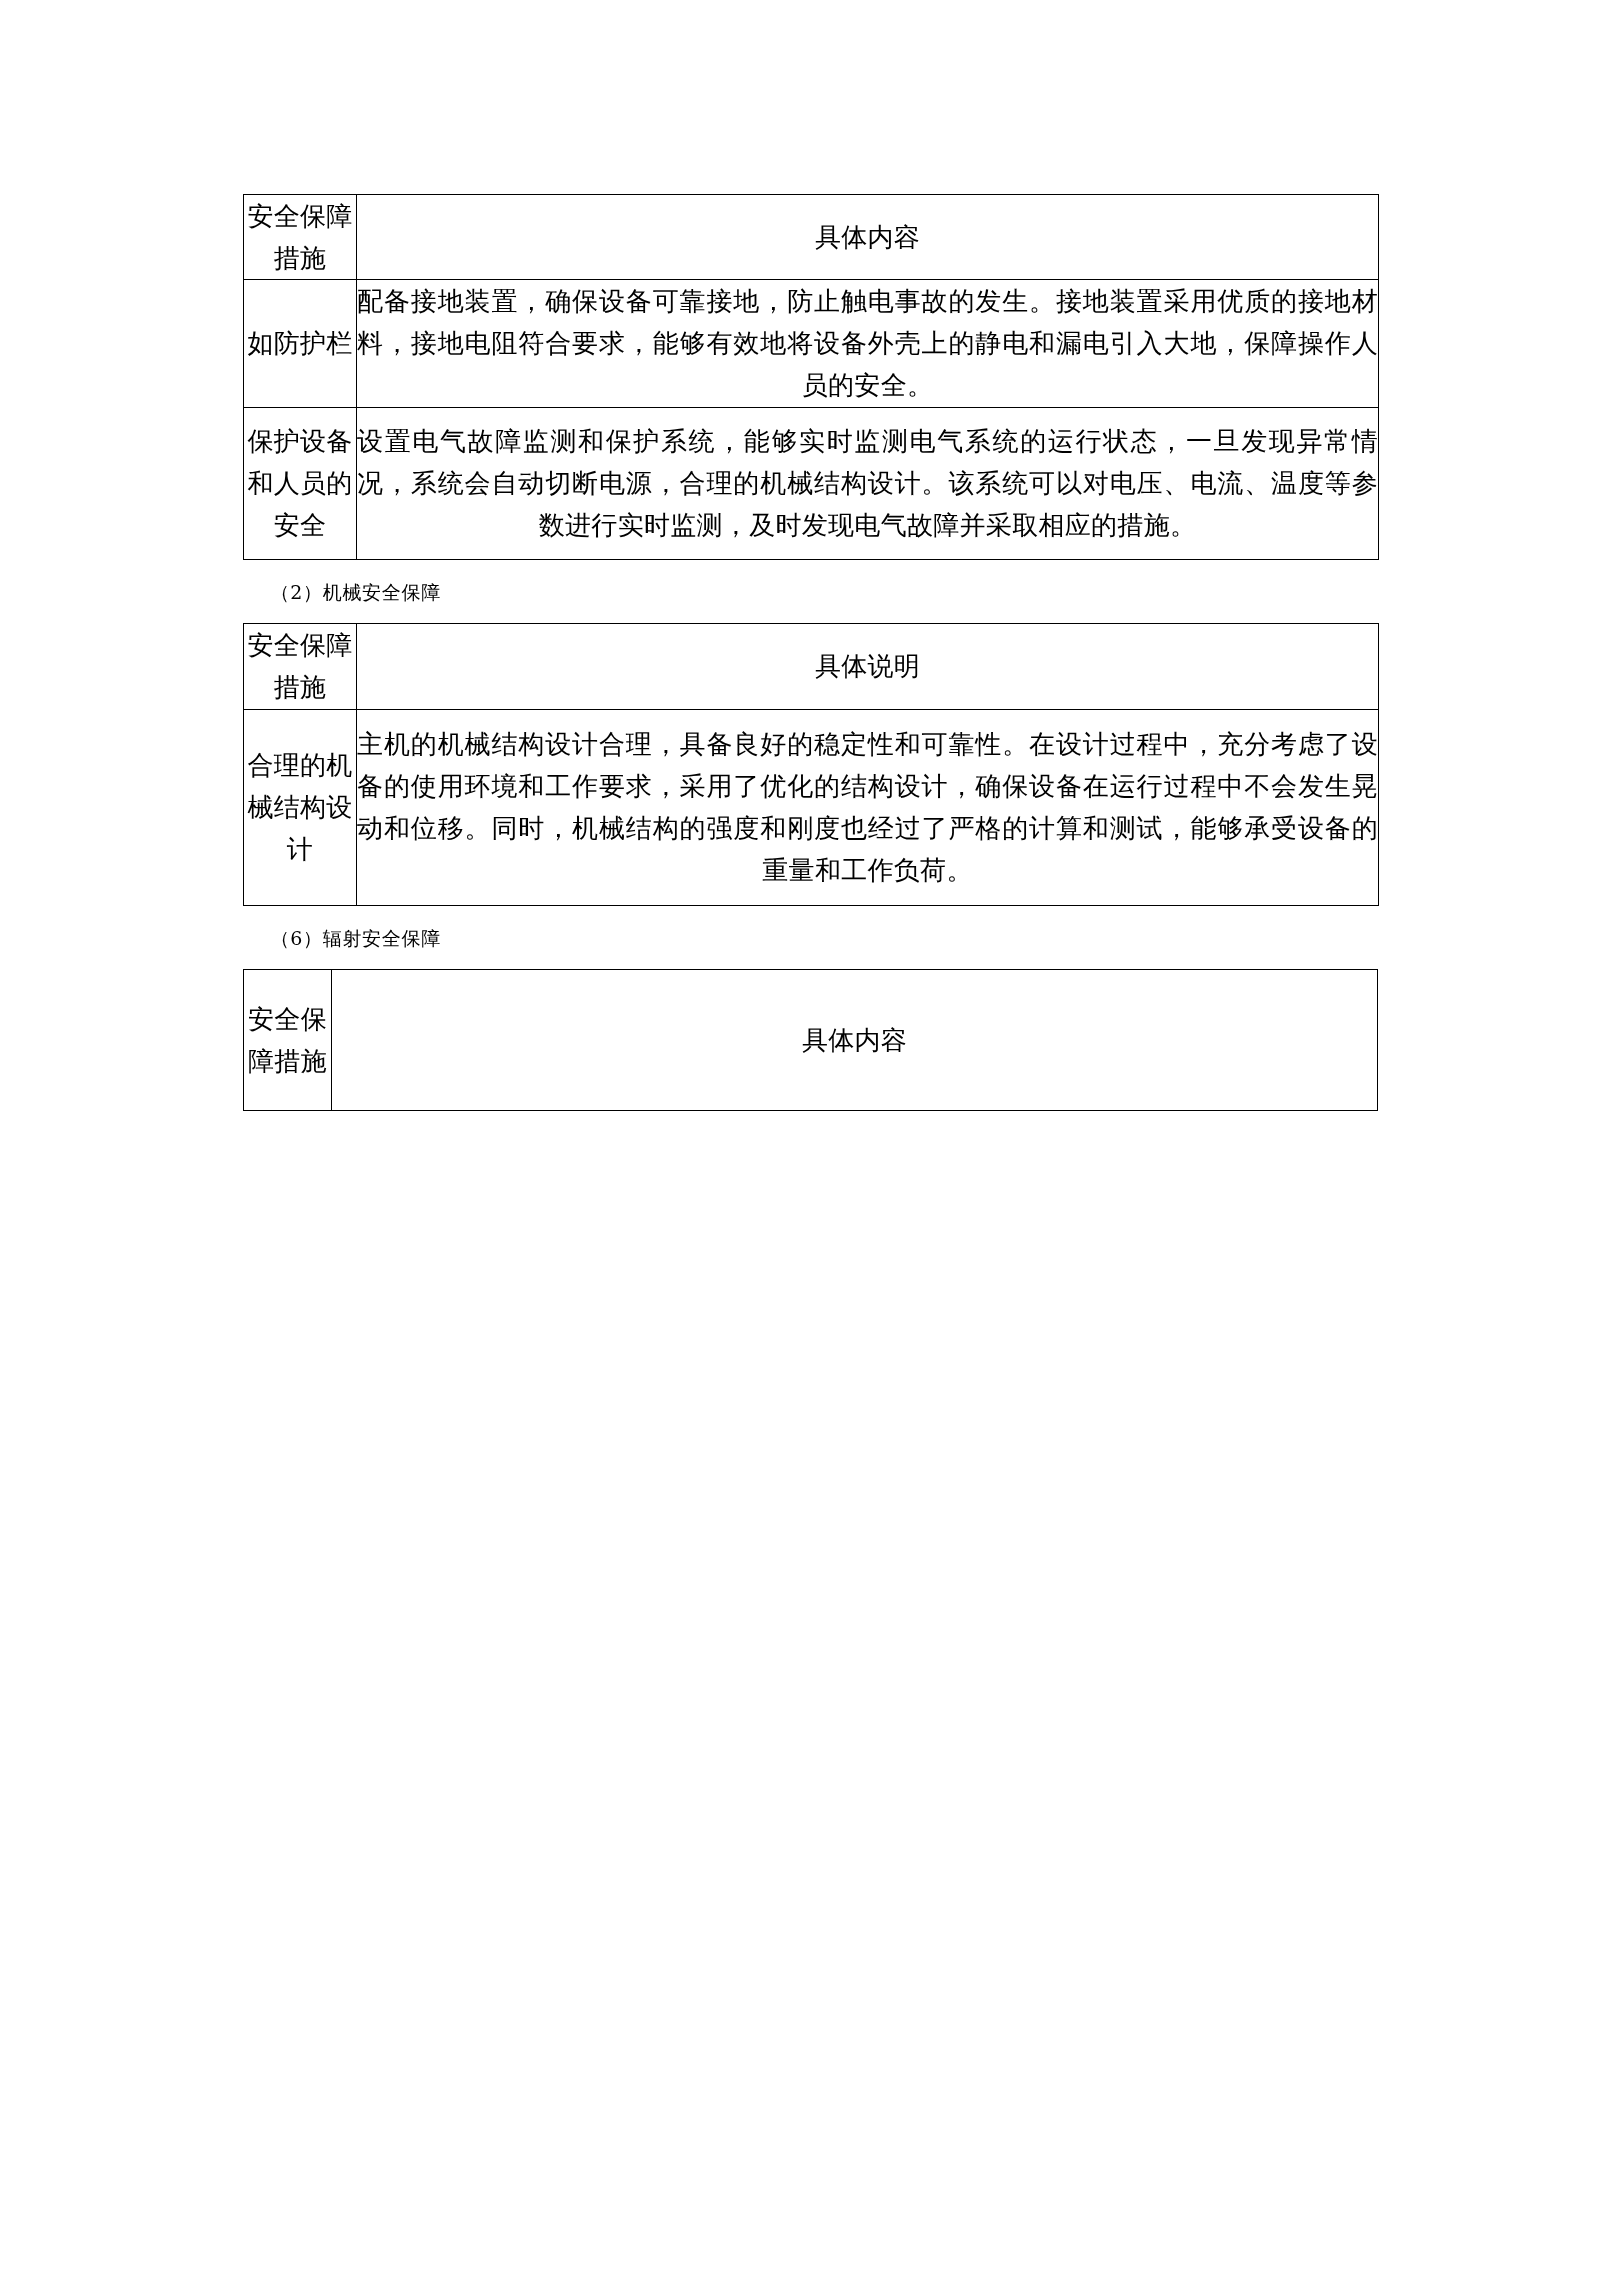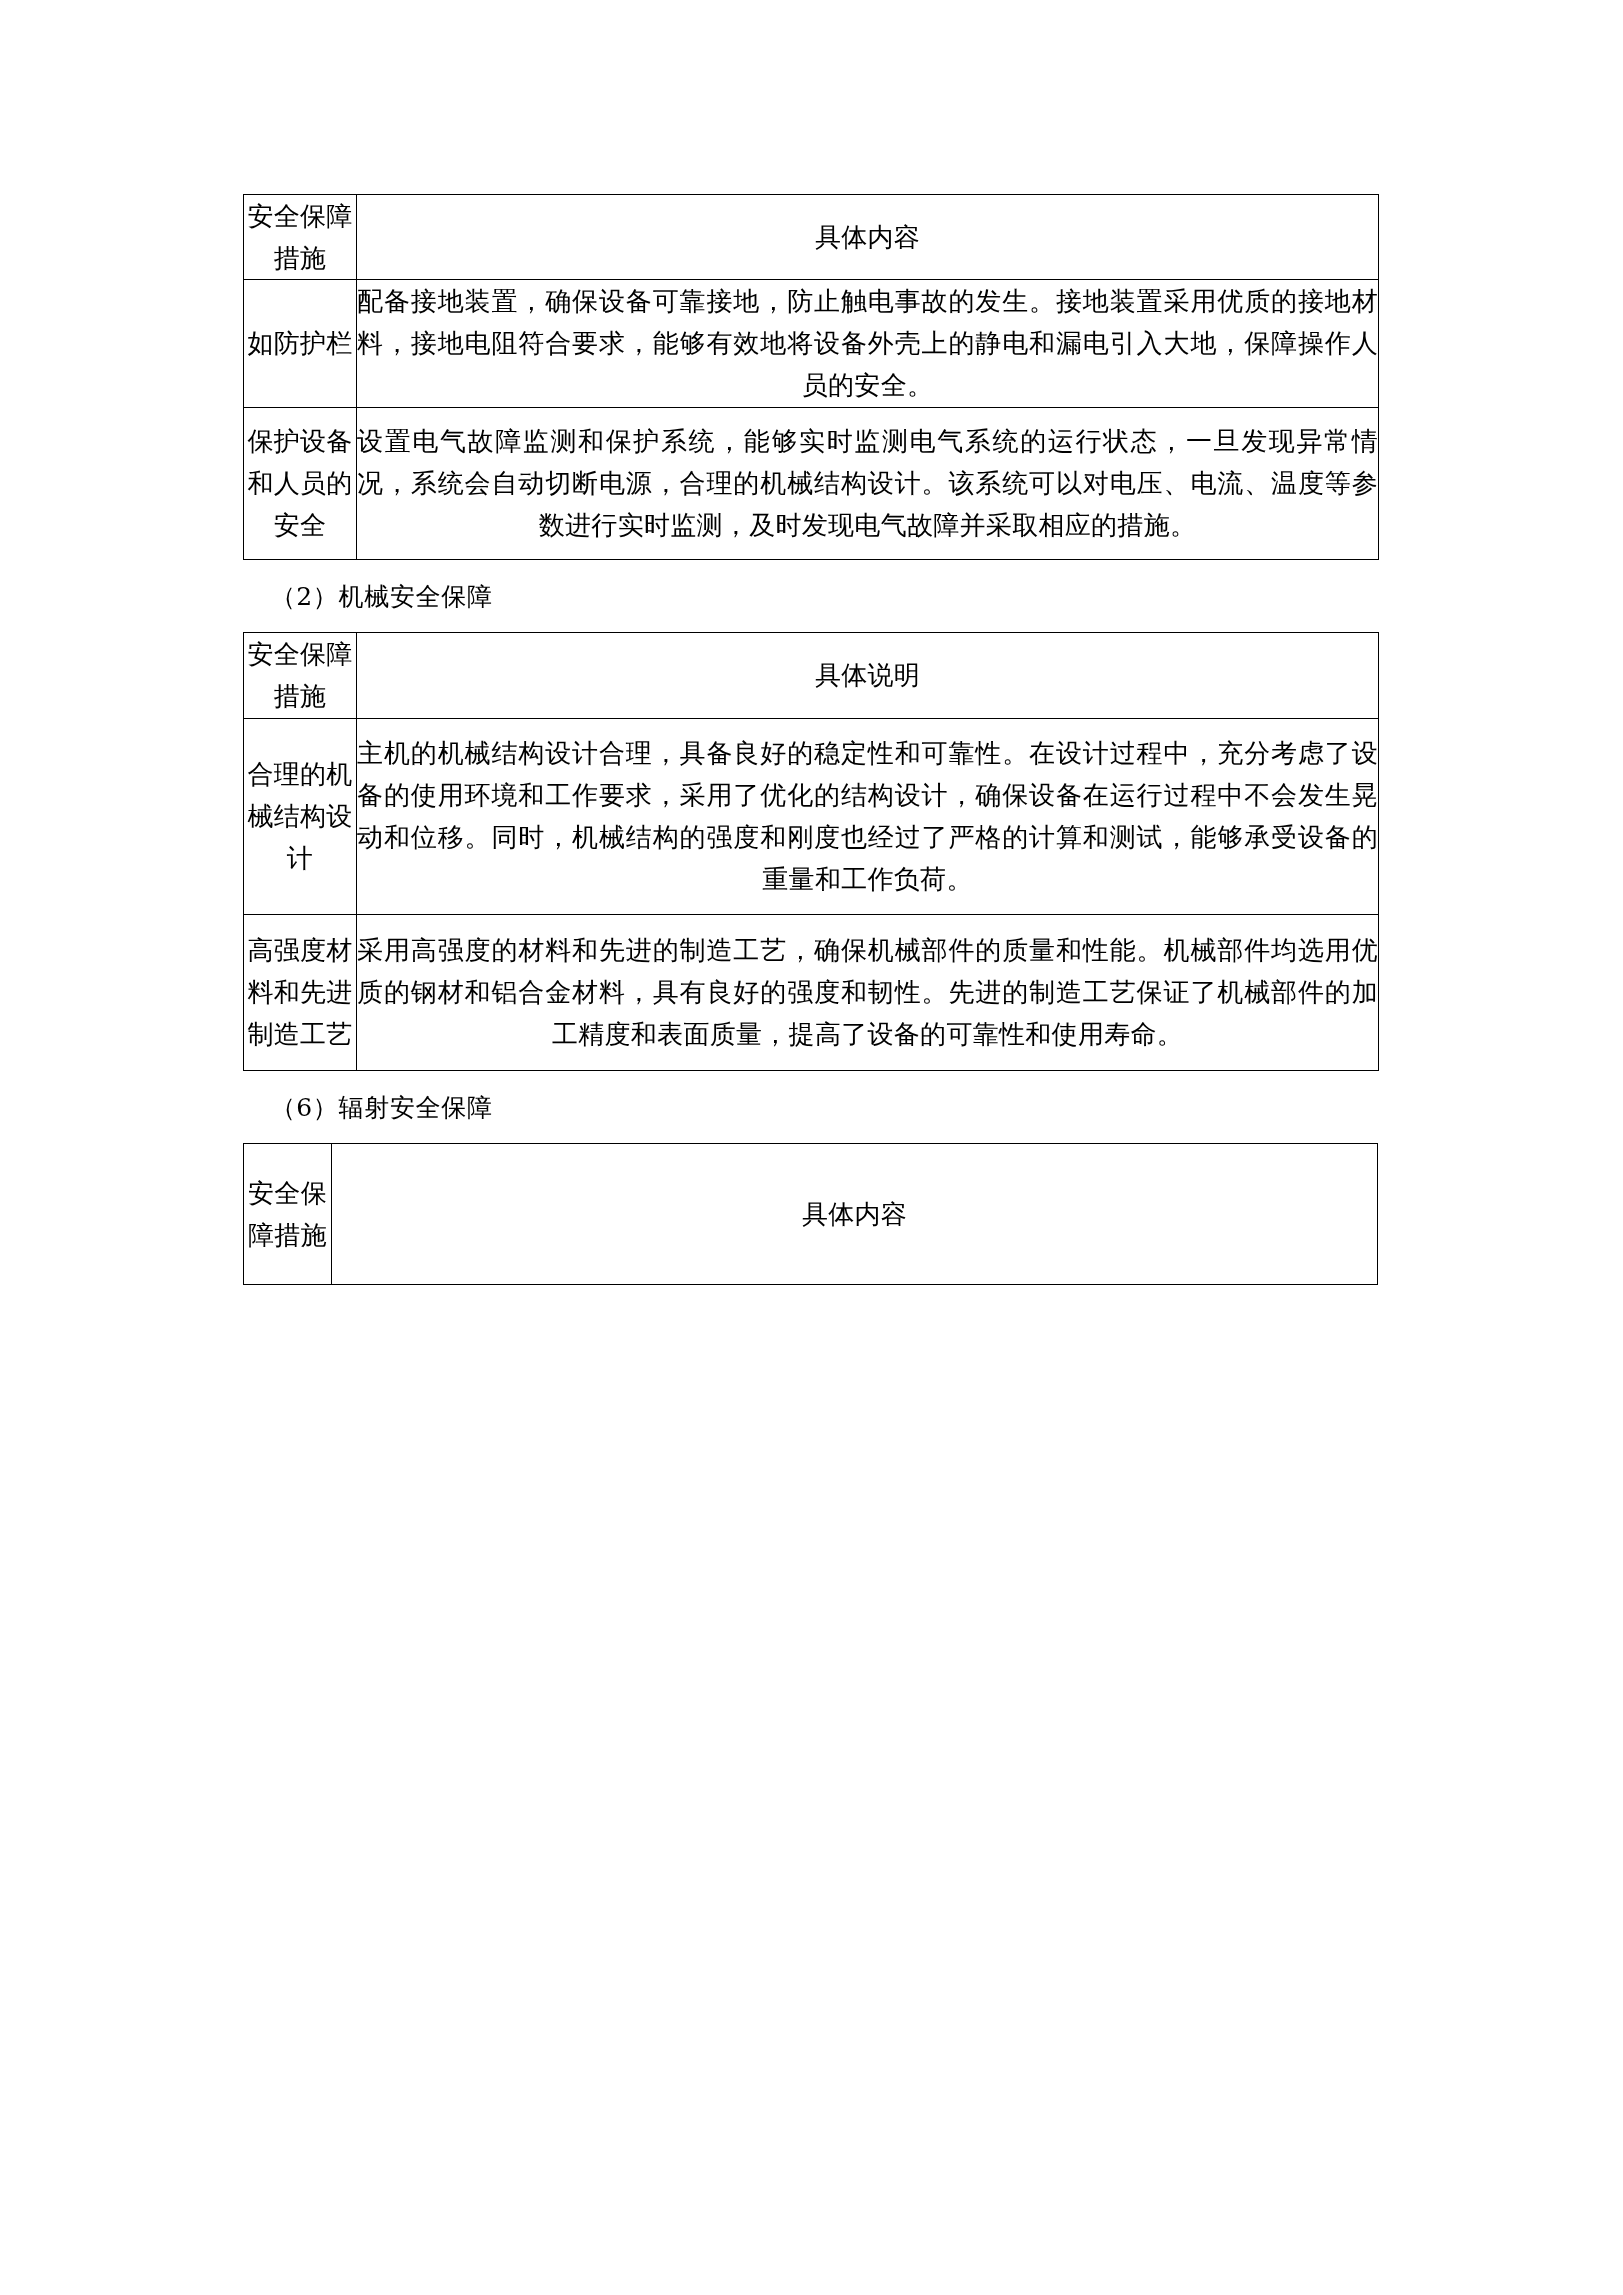--- a/index.html
+++ b/index.html
@@ -73,21 +73,21 @@
 
   .t2 .r-head { height: 77px; }
   .t2 .r-1    { height: 196px; }
   .t2 .r-2    { height: 156px; }
   .t2 .r-3    { height: 162px; }
 
   .t3 .r-head { height: 141px; }
 
   
   .section-heading {
-    font-size: 25px;
+    font-size: 19px;
     line-height: 1.5;
     margin: 18.3px 0 17px 0;
     padding-left: 27.5px;
     letter-spacing: 0.7px;
     white-space: nowrap;
   }
 </style>
 </head>
 <body>
 
@@ -123,24 +123,20 @@
     </colgroup>
     <tbody>
       <tr class="r-head">
         <td class="label-cell">安全保障措施</td>
         <td class="content-cell centered">具体说明</td>
       </tr>
       <tr class="r-1">
         <td class="label-cell">合理的机械结构设计</td>
         <td class="content-cell">主机的机械结构设计合理，具备良好的稳定性和可靠性。在设计过程中，充分考虑了设备的使用环境和工作要求，采用了优化的结构设计，确保设备在运行过程中不会发生晃动和位移。同时，机械结构的强度和刚度也经过了严格的计算和测试，能够承受设备的重量和工作负荷。</td>
       </tr>
-      <tr class="r-2">
-        <td class="label-cell">高强度材料和先进制造工艺</td>
-        <td class="content-cell">采用高强度的材料和先进的制造工艺，确保机械部件的质量和性能。机械部件均选用优质的钢材和铝合金材料，具有良好的强度和韧性。先进的制造工艺保证了机械部件的加工精度和表面质量，提高了设备的可靠性和使用寿命。</td>
-      </tr>
     </tbody>
   </table>
 
   <div class="section-heading">（6）辐射安全保障</div>
 
   <table class="doc-table t3">
     <colgroup>
       <col class="c-label-narrow">
         <col class="c-content-wide">
     </colgroup>

